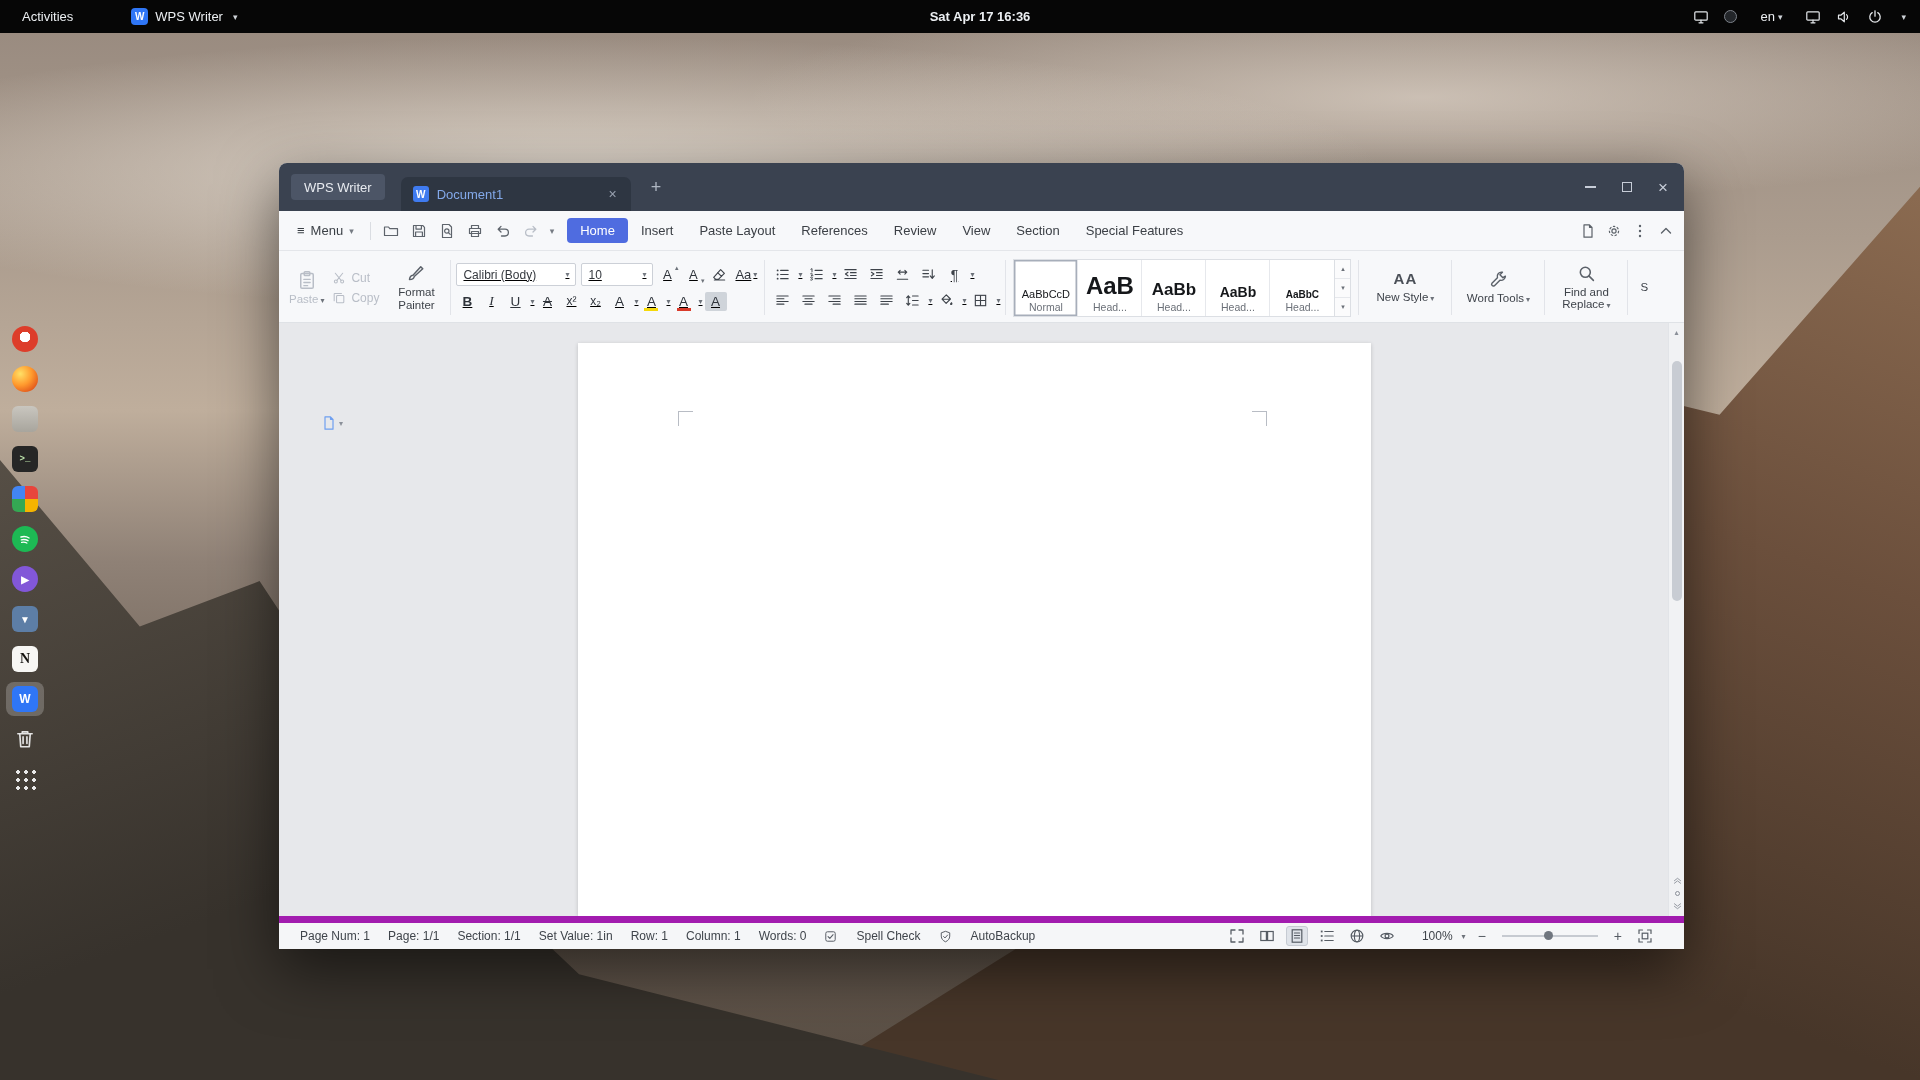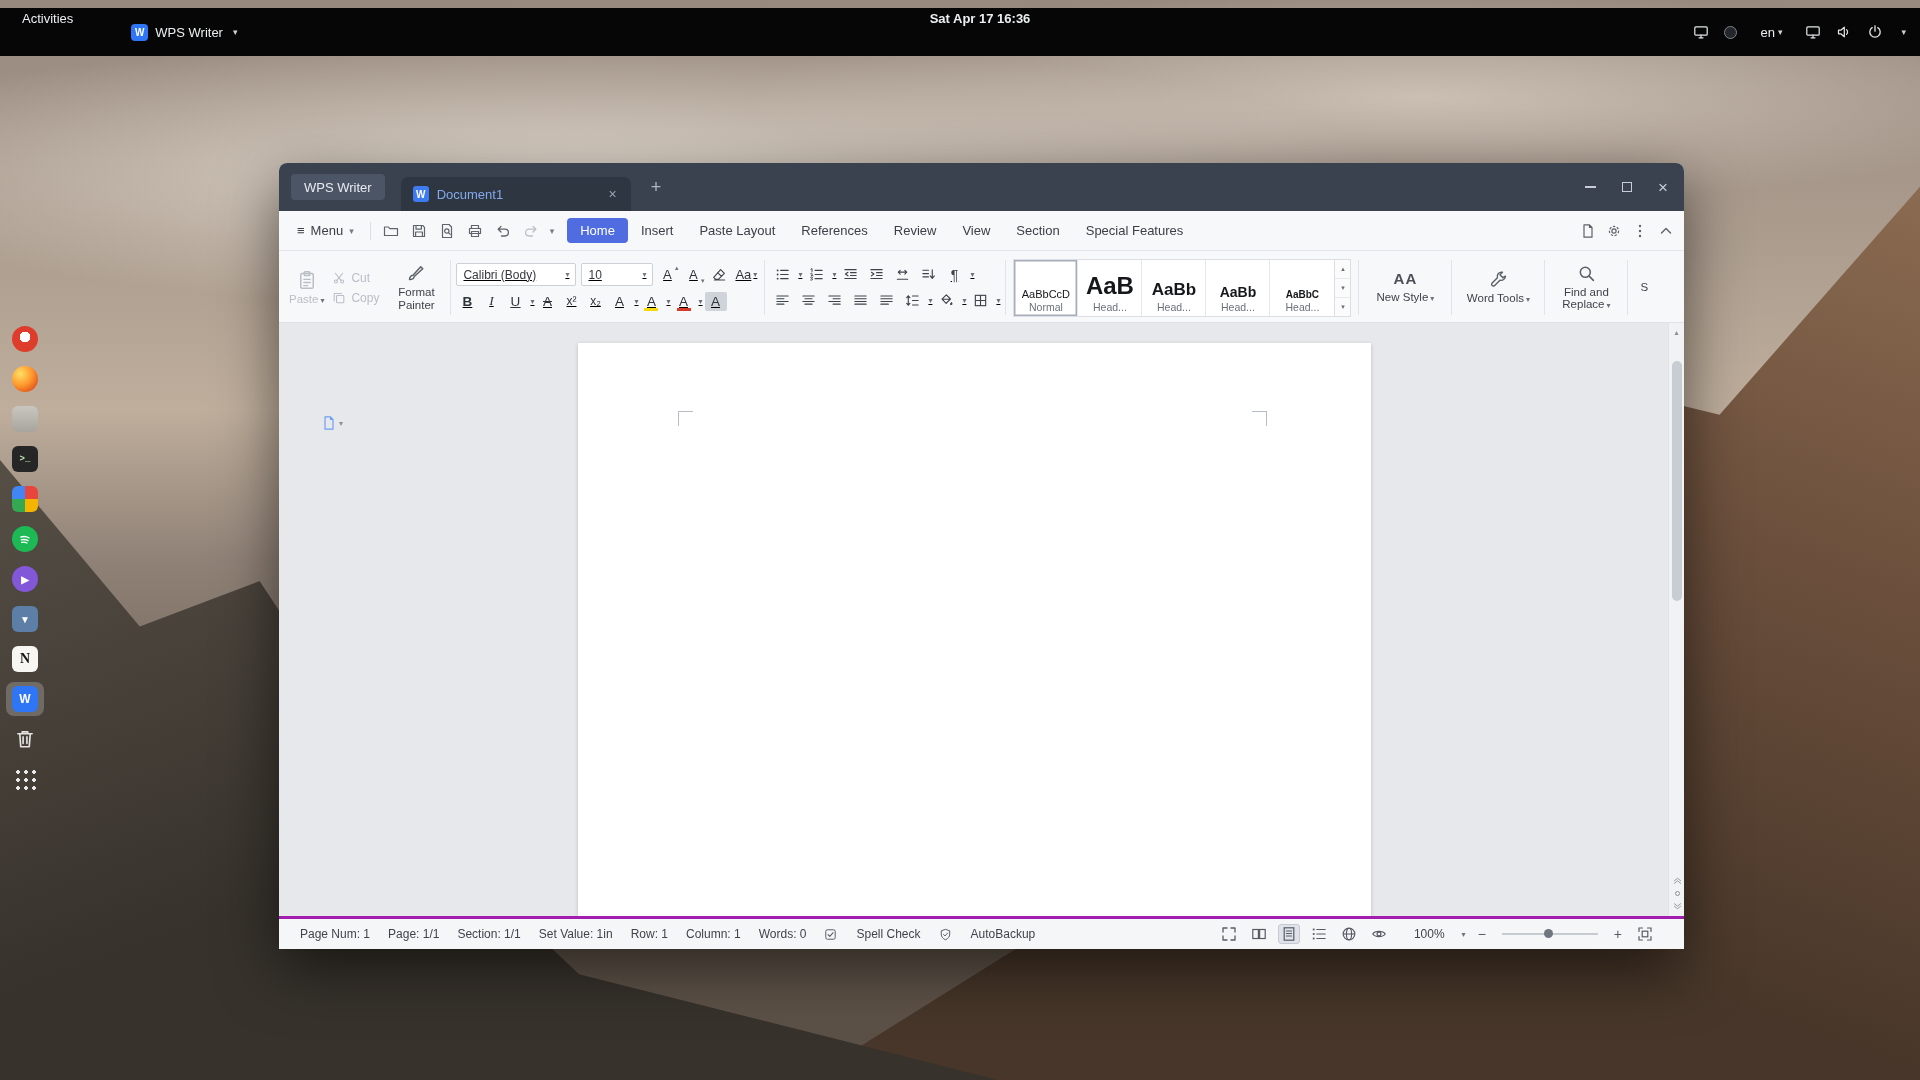--- a/index.html
+++ b/index.html
@@ -18,22 +18,22 @@
     background:linear-gradient(180deg,#7a6c5f,#5a4f45);
     clip-path:polygon(0 55%,10% 35%,22% 48%,34% 28%,47% 52%,60% 30%,72% 45%,85% 22%,100% 40%,100% 100%,0 100%); }
   .wp .m-right { position:absolute; right:0; bottom:0; width:58%; height:88%;
     background:linear-gradient(200deg,#8a6a50 5%,#6b4f3c 35%,#473629 70%);
     clip-path:polygon(100% 6%,82% 30%,68% 26%,52% 58%,30% 78%,0 100%,100% 100%); }
   .wp .m-left { position:absolute; left:0; bottom:0; width:52%; height:70%;
     background:linear-gradient(160deg,#5e564c,#37322c 60%);
     clip-path:polygon(0 18%,14% 40%,26% 34%,42% 66%,58% 86%,100% 100%,0 100%); }
 
   
-  .topbar { position:absolute; left:0; top:8px; right:0; height:48px; z-index:50;
-    background:var(--topbar_bg,#060606); color:#eceff2; display:flex; 
+  .topbar { position:absolute; left:0; top:0; right:0; height:33px; z-index:50;
+    background:var(--topbar_bg,#060606); color:#eceff2; display:flex; align-items:center;
     font-size:13px; padding:0 14px; }
   .tb-btn { padding:3px 8px; border-radius:5px; cursor:default; }
   .tb-app { display:flex; align-items:center; gap:7px; margin-left:42px; }
   .wps-mini { width:17px; height:17px; border-radius:4px; background:var(--wps_blue,#2f76f6);
     color:#fff; font-size:10px; font-weight:700; display:flex; align-items:center; justify-content:center; }
   .tb-clock { position:absolute; left:980px; transform:translateX(-50%); font-weight:600; }
   .tb-right { margin-left:auto; display:flex; align-items:center; gap:15px; }
   .tb-right .ic { width:16px; height:16px; color:#e4e7ea; }
   .tb-caret { font-size:9px; color:#cfd3d8; margin-left:3px; }
   .tb-lang { display:flex; align-items:center; }
@@ -174,30 +174,30 @@
   .scrollv { position:absolute; right:0; top:0; width:16px; height:593px; background:#f1f2f4;
     border-left:1px solid #e2e4e8; }
   .sc-up { height:18px; display:flex; align-items:center; justify-content:center; font-size:8px; color:#8a8f98; }
   .sc-thumb { position:absolute; left:3px; top:38px; width:10px; height:240px; border-radius:6px; background:#c8ccd3; }
   .sc-nav { position:absolute; left:0; bottom:4px; width:16px; display:flex; flex-direction:column;
     align-items:center; gap:5px; color:#8a8f98; }
   .sc-nav .ic { width:11px; height:11px; }
   .sc-dot { width:5px; height:5px; border-radius:50%; border:1px solid #8a8f98; }
 
   
-  .statusbar { height:33px; background:#f5f6f8; border-top:3px solid #a21caf; display:flex;
+  .statusbar { height:33px; background:#f5f6f8; border-top:7px solid #a21caf; display:flex;
     align-items:center; font-size:12px; color:#3f444b; padding:0 12px; }
   .sitem { padding:0 9px; white-space:nowrap; }
   .sit-ic { display:flex; align-items:center; gap:19px; padding:0 9px; white-space:nowrap; }
   .sit-ic .ic { width:13px; height:13px; color:#565c64; }
   .sright { margin-left:auto; display:flex; align-items:center; gap:8px; padding-right:16px; }
   .vbtn { width:22px; height:20px; display:flex; align-items:center; justify-content:center; color:#565c64; }
   .vbtn .ic { width:16px; height:16px; }
   .vbtn.active { background:#dfe3e9; border:1px solid #c6cbd3; border-radius:3px; }
-  .zoomv { display:flex; align-items:center; gap:17px; margin-left:16px; }
+  .zoomv { display:flex; align-items:center; gap:9px; margin-left:16px; }
   .zoomv .caret { font-size:8px; color:#6d727a; }
   .zbtn { font-size:14px; color:#555b63; padding:0 4px; }
   .ztrack { position:relative; width:96px; height:2px; background:#c6cad1; margin:0 4px; }
   .zknob { position:absolute; left:44%; top:-4px; width:9px; height:9px; border-radius:50%; background:#70767f; }
 </style>
 </head>
 <body>
 
 <svg width="0" height="0" style="position:absolute">
 <defs>

